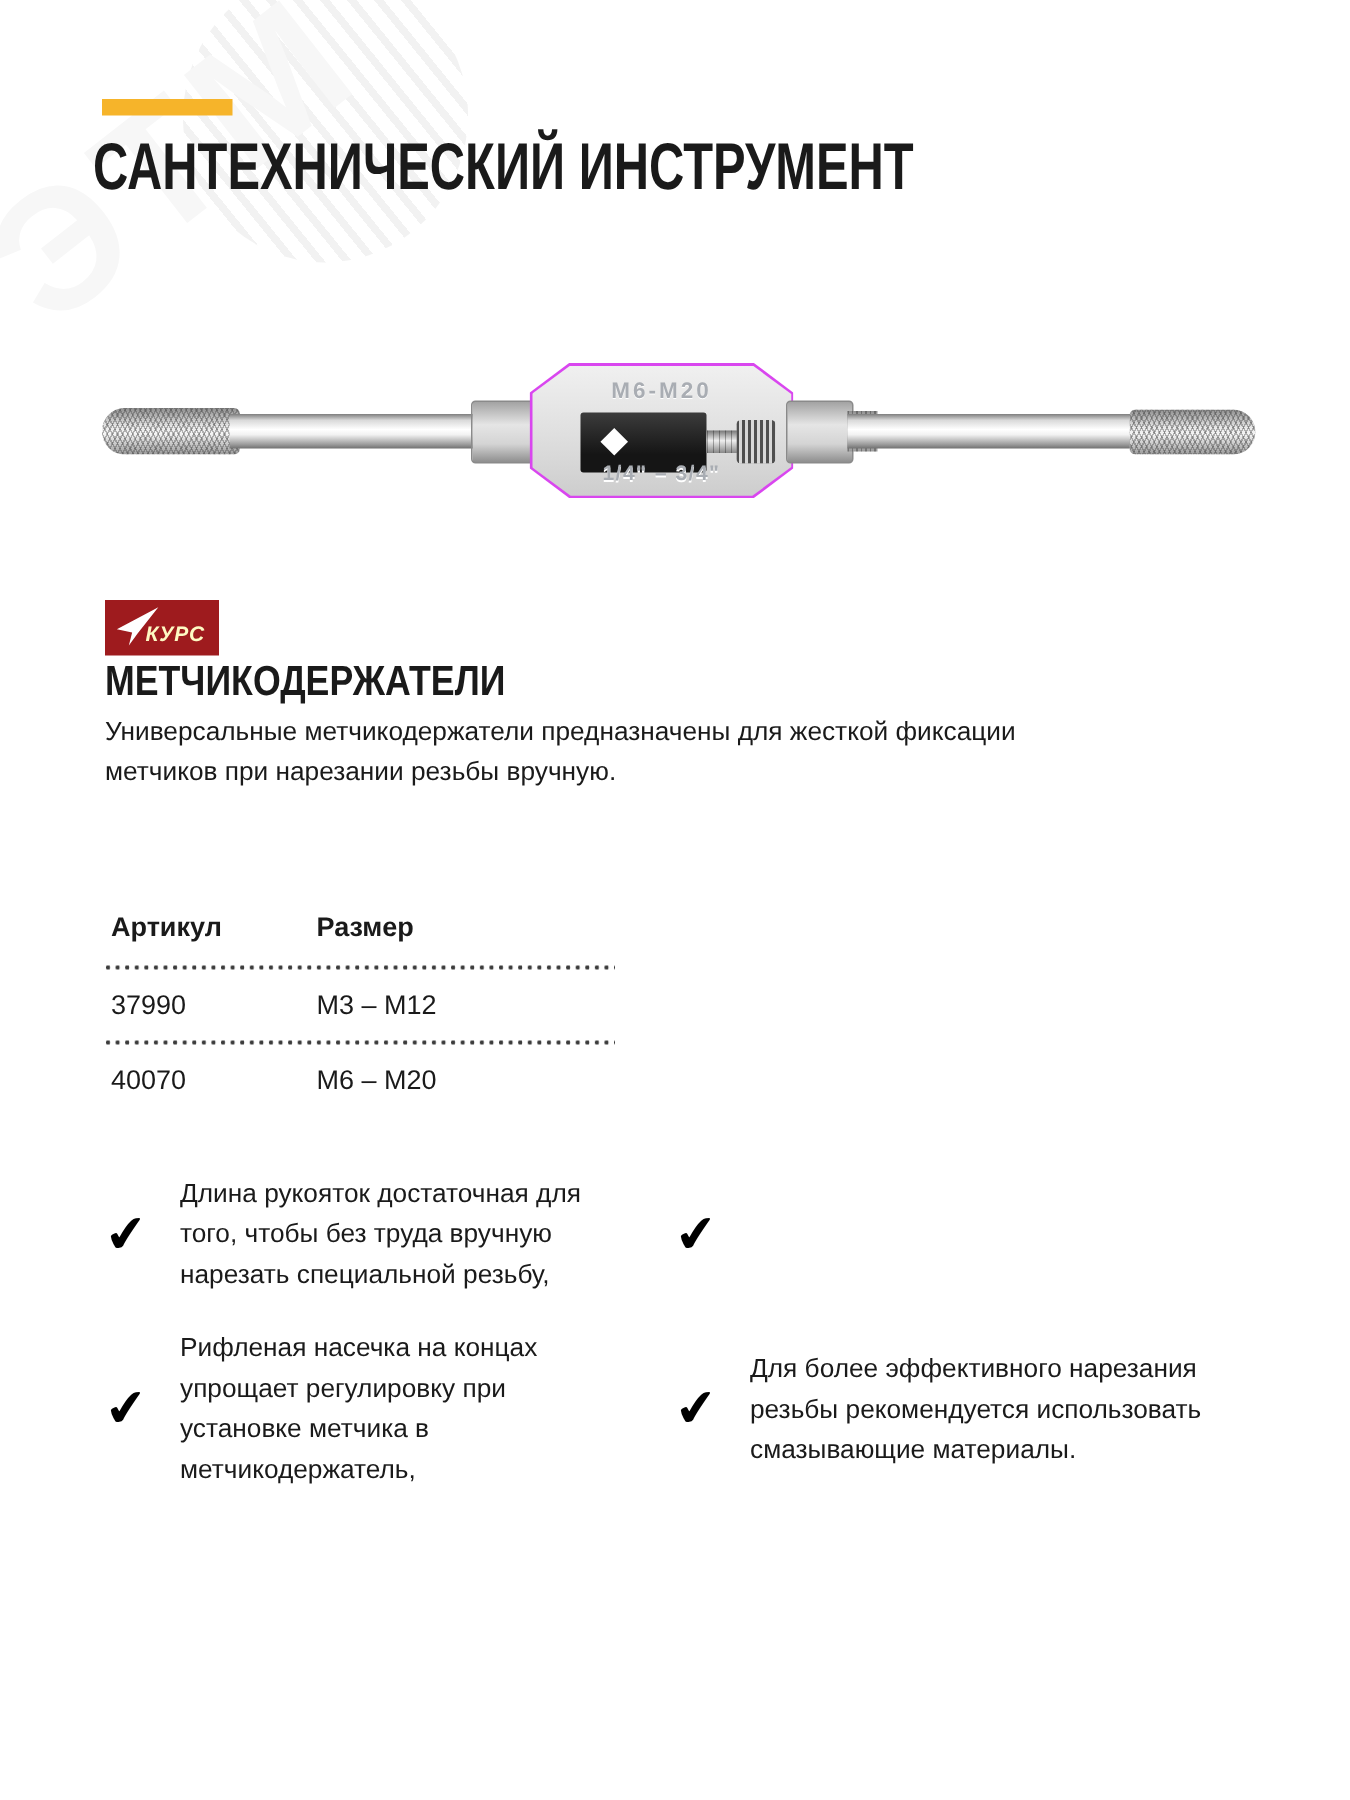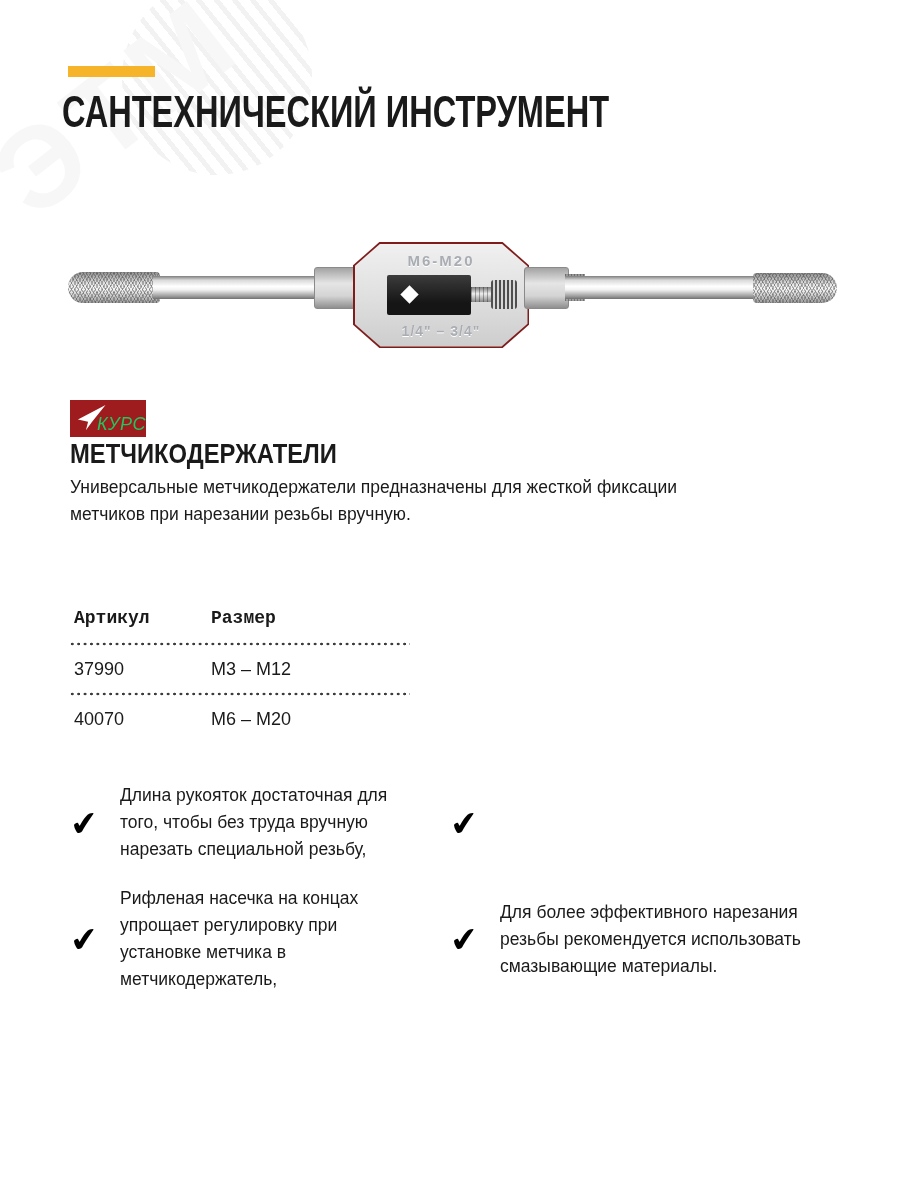--- a/index.html
+++ b/index.html
@@ -30,55 +30,55 @@
   .knurl-left{left:3px;top:35px;width:92px;height:31px;border-radius:15px 4px 4px 15px/50% 4px 4px 50%;}
   .knurl-right{left:688px;top:36px;width:84px;height:30px;border-radius:4px 15px 15px 4px/4px 50% 50% 4px;}
   .bar-left{left:88px;top:39px;width:168px;height:23px;}
   .bar-right{left:500px;top:39px;width:192px;height:23px;}
   .thread-seg{left:500px;top:37px;width:20px;height:27px;
     background:repeating-linear-gradient(90deg,rgba(0,0,0,.28) 0 1px,transparent 1px 3px),
     linear-gradient(180deg,#8e8e8e,#f0f0f0 45%,#9a9a9a);}
   .collar{top:30px;width:43px;height:40px;border:1px solid #8a8a8a;border-radius:3px;
     background:linear-gradient(180deg,#a3a3a3,#e5e5e5 38%,#d4d4d4 70%,#8f8f8f);}
   .collar-left{left:249px;} .collar-right{left:459px;}
-  .body-outer{left:288px;top:5px;width:176px;height:106px;
+  .body-outer{left:288px;top:5px;width:176px;height:90px;
     clip-path:polygon(15% 0,85% 0,100% 22%,100% 78%,85% 100%,15% 100%,0 78%,0 22%);
-    background:#7f1d1d;}
+    background:#d946ef;}
   .body-inner{left:1.5px;top:1.5px;right:1.5px;bottom:1.5px;
     clip-path:polygon(15% 0,85% 0,100% 22%,100% 78%,85% 100%,15% 100%,0 78%,0 22%);
     background:linear-gradient(180deg,#f0f0f0,#e0e0e0 50%,#cdcdcd);}
   .mark-top{left:0;top:8px;width:100%;text-align:center;font-size:15px;font-weight:bold;
     letter-spacing:2px;color:#a9adb3;text-shadow:0 1px 0 #fff;}
   .mark-bottom{left:0;bottom:8px;width:100%;text-align:center;font-size:14px;font-weight:bold;
     letter-spacing:1px;color:#a9adb3;text-shadow:0 1px 0 #fff;}
   .die-hole{left:32px;top:31px;width:84px;height:40px;
     background:linear-gradient(180deg,#3c3c3c,#151515 70%);border-radius:2px;}
   .diamond{left:16px;top:13px;width:13px;height:13px;background:#fff;transform:rotate(45deg);}
   .screw-shaft{left:116px;top:43px;width:22px;height:15px;
     background:repeating-linear-gradient(90deg,rgba(0,0,0,.3) 0 1px,transparent 1px 4px),
     linear-gradient(180deg,#777,#eee 45%,#888);}
   .screw-knob{left:136px;top:36px;width:26px;height:29px;border-radius:3px;
     background:repeating-linear-gradient(90deg,#4f4f4f 0 2px,#d8d8d8 2px 4px),
     linear-gradient(180deg,#888,#ddd 45%,#777);}
 
   
   .brand-logo{position:absolute;left:70px;top:400px;width:76px;height:37px;background:#9E1B1E;}
   .brand-arrow{position:absolute;left:5px;top:3px;width:32px;height:30px;}
-  .brand-text{position:absolute;left:27px;top:14px;color:#22c55e;font-size:18px;font-weight:normal;
+  .brand-text{position:absolute;left:27px;top:14px;color:#fef9c3;font-size:14px;font-weight:bold;
     font-style:italic;letter-spacing:.5px;}
   .section-heading{position:absolute;left:70px;top:438px;margin:0;font-size:28px;font-weight:800;
     white-space:nowrap;transform:scaleX(.85);transform-origin:left center;}
 
   .description{position:absolute;left:70px;top:474px;width:630px;margin:0;
     font-size:17.5px;line-height:27px;}
 
   
   .spec-table{position:absolute;left:70px;top:604px;width:340px;font-size:18px;}
   .spec-grid{display:grid;grid-template-columns:137px 1fr;}
-  .spec-header{font-weight:bold;padding:4px 0 14px 4px;font-family:Liberation Mono, monospace;}
+  .spec-header{font-weight:bold;padding:4px 0 14px 4px;}
   .spec-row{padding:13px 0 12px 4px;}
   .dotline{height:4px;background-image:radial-gradient(circle at 2px 2px,#3c3c3c 1.3px,transparent 1.6px);
     background-size:6.4px 4px;background-repeat:repeat-x;}
 
   
   .features{position:absolute;left:70px;top:782px;width:772px;display:grid;
     grid-template-columns:348px 352px;column-gap:32px;row-gap:22px;}
   .feature{display:flex;align-items:center;gap:14px;}
   .check{font-family:"DejaVu Sans",sans-serif;font-size:34px;line-height:1;color:#000;flex:0 0 36px;
     transform:rotate(-6deg);}

